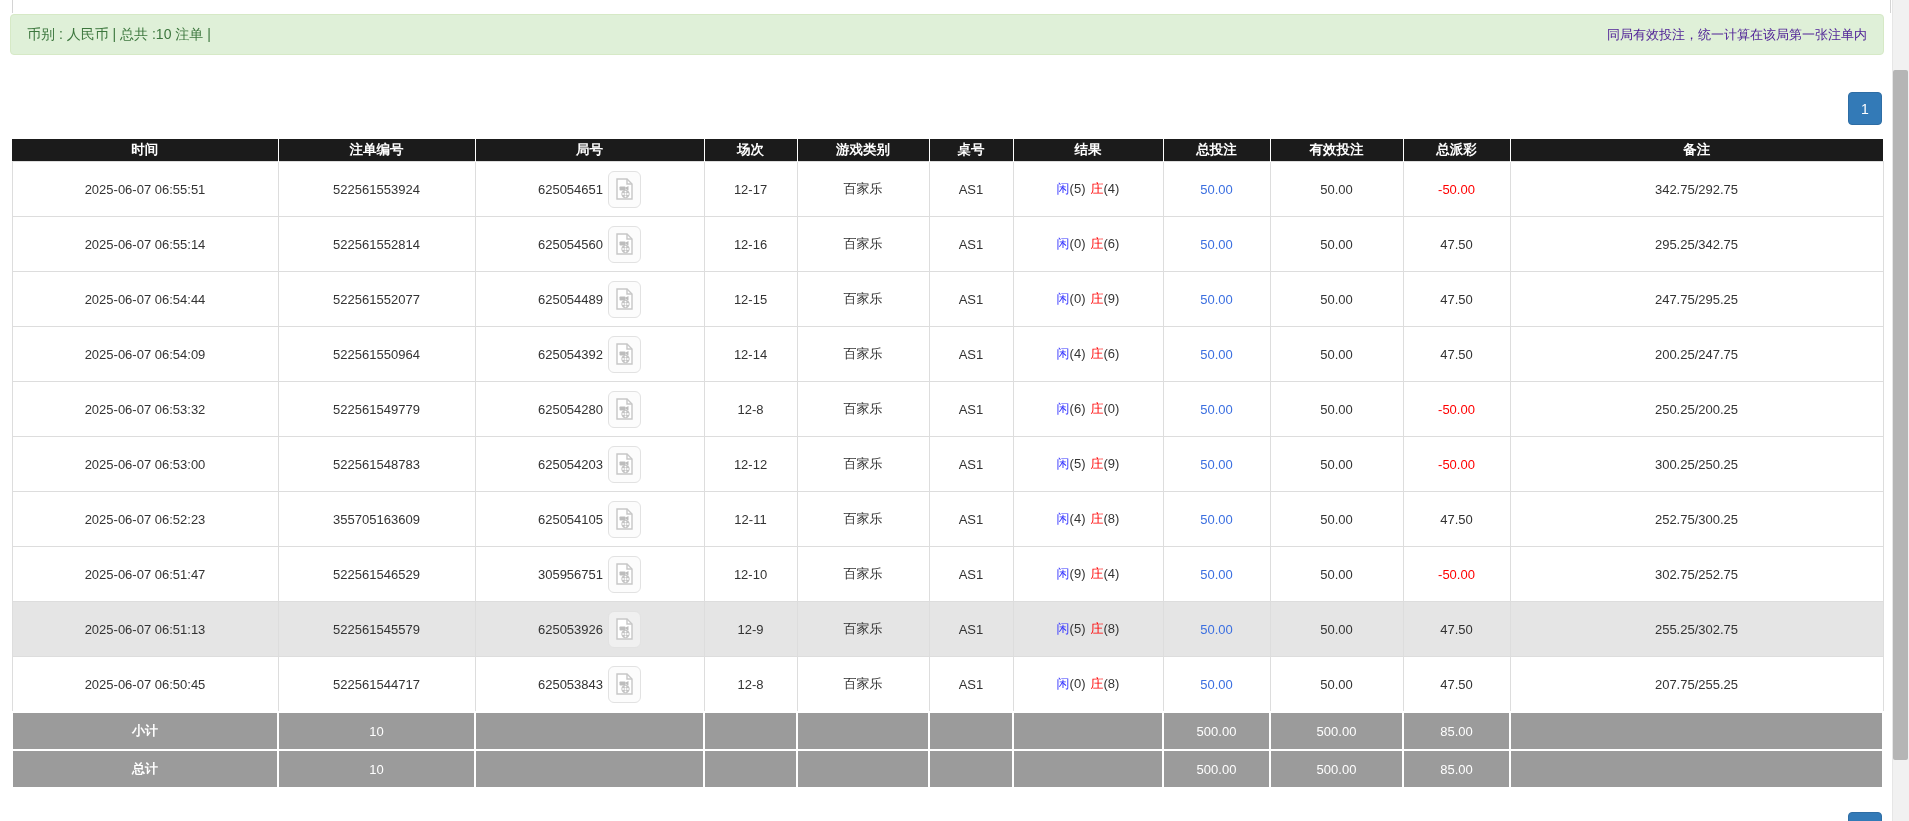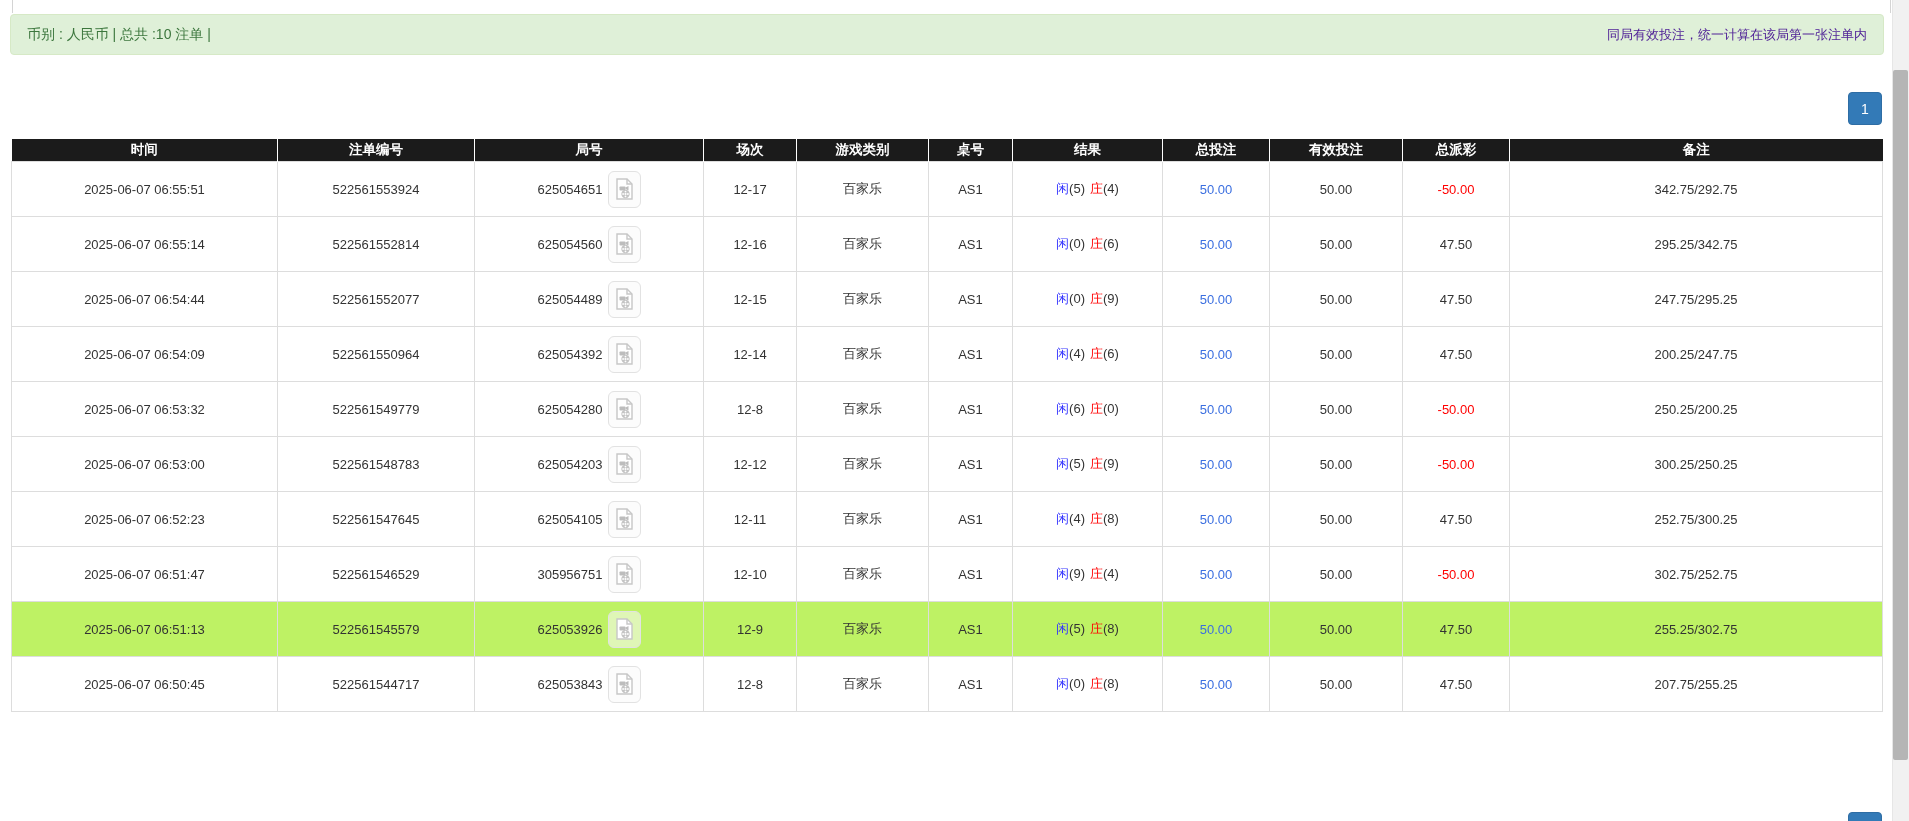--- a/index.html
+++ b/index.html
@@ -38,21 +38,21 @@
   col.c8{width:133px}col.c9{width:107px}col.c10{width:373px}
   th{
     background:#1b1b1b;color:#ffffff;font-size:13.5px;font-weight:700;height:22px;
     border-right:1px solid #ffffff;padding:0;text-align:center;
   }
   th:last-child{border-right:none;}
   tbody td{
     height:54px;border:1px solid #dddddd;text-align:center;
     font-size:13px;color:#333333;padding:0 4px;background:#ffffff;overflow:hidden;
   }
-  tr.hl td{background:#bef264;}
+  tr.hl td{background:#e5e5e5;}
   .c-blue{color:#3b6fe0;}
   .neg{color:#ff0000;margin-top:20px;}
   .res-p{color:#3333ff;} .res-b{color:#ff0000;} .res-n{color:#333333;}
   .res-gap{display:inline-block;width:5px;}
   .round-wrap{display:inline-flex;align-items:center;justify-content:flex-start;gap:5px;}
   .video-btn{
     width:33px;height:37px;border:1px solid #e2e2e2;border-radius:6px;
     background:rgba(250,250,250,0.55);display:inline-flex;align-items:center;justify-content:center;
     cursor:pointer;padding:0;
   }
@@ -302,21 +302,21 @@
     <td>百家乐</td>
     <td>AS1</td>
     <td><span class="res-p">闲</span><span class="res-n">(5)</span><span class="res-gap"></span><span class="res-b">庄</span><span class="res-n">(9)</span></td>
     <td class="c-blue">50.00</td>
     <td>50.00</td>
     <td class="neg">-50.00</td>
     <td>300.25/250.25</td>
   </tr>
       <tr>
     <td>2025-06-07 06:52:23</td>
-    <td>522561547645</td>
+    <td>355705163609</td>
     <td>
       <span class="round-wrap">
         <span>625054105</span>
         <button class="video-btn">
           <span style="display:inline-flex">
             <svg width="19" height="23" viewBox="0 0 19 23" xmlns="http://www.w3.org/2000/svg">
               <path d="M2 1 h10 l5 5 v15 h-15 z" fill="#ffffff" stroke="#c7c7c7" stroke-width="1.4"></path>
               <path d="M12 1 v5 h5" fill="none" stroke="#c7c7c7" stroke-width="1.4"></path>
               <rect x="4.5" y="8.5" width="6" height="4" rx="0.8" fill="#bdbdbd"></rect>
               <path d="M10.5 9.5 l3 -1.4 v4.4 l-3 -1.4 z" fill="#bdbdbd"></path>
@@ -434,20 +434,46 @@
     <td>百家乐</td>
     <td>AS1</td>
     <td><span class="res-p">闲</span><span class="res-n">(0)</span><span class="res-gap"></span><span class="res-b">庄</span><span class="res-n">(8)</span></td>
     <td class="c-blue">50.00</td>
     <td>50.00</td>
     <td>47.50</td>
     <td>207.75/255.25</td>
   </tr>
     </tbody>
   <tfoot>
+    <tr class="sumrow">
+      <td class="sum-label">小计</td>
+      <td>10</td>
+      <td></td>
+        <td></td>
+        <td></td>
+      <td></td>
+        <td></td>
+      <td>500.00</td>
+      <td>500.00</td>
+      <td>85.00</td>
+      <td></td>
+    </tr>
+    <tr class="sumrow">
+      <td class="sum-label">总计</td>
+      <td>10</td>
+      <td></td>
+        <td></td>
+        <td></td>
+      <td></td>
+        <td></td>
+      <td>500.00</td>
+      <td>500.00</td>
+      <td>85.00</td>
+      <td></td>
+    </tr>
   </tfoot>
 </table>
 
 <div class="pager pager-bottom">1</div>
 
 <div class="scrollbar-track">
   <div class="scrollbar-thumb"></div>
 </div>
 
 </body></html>

